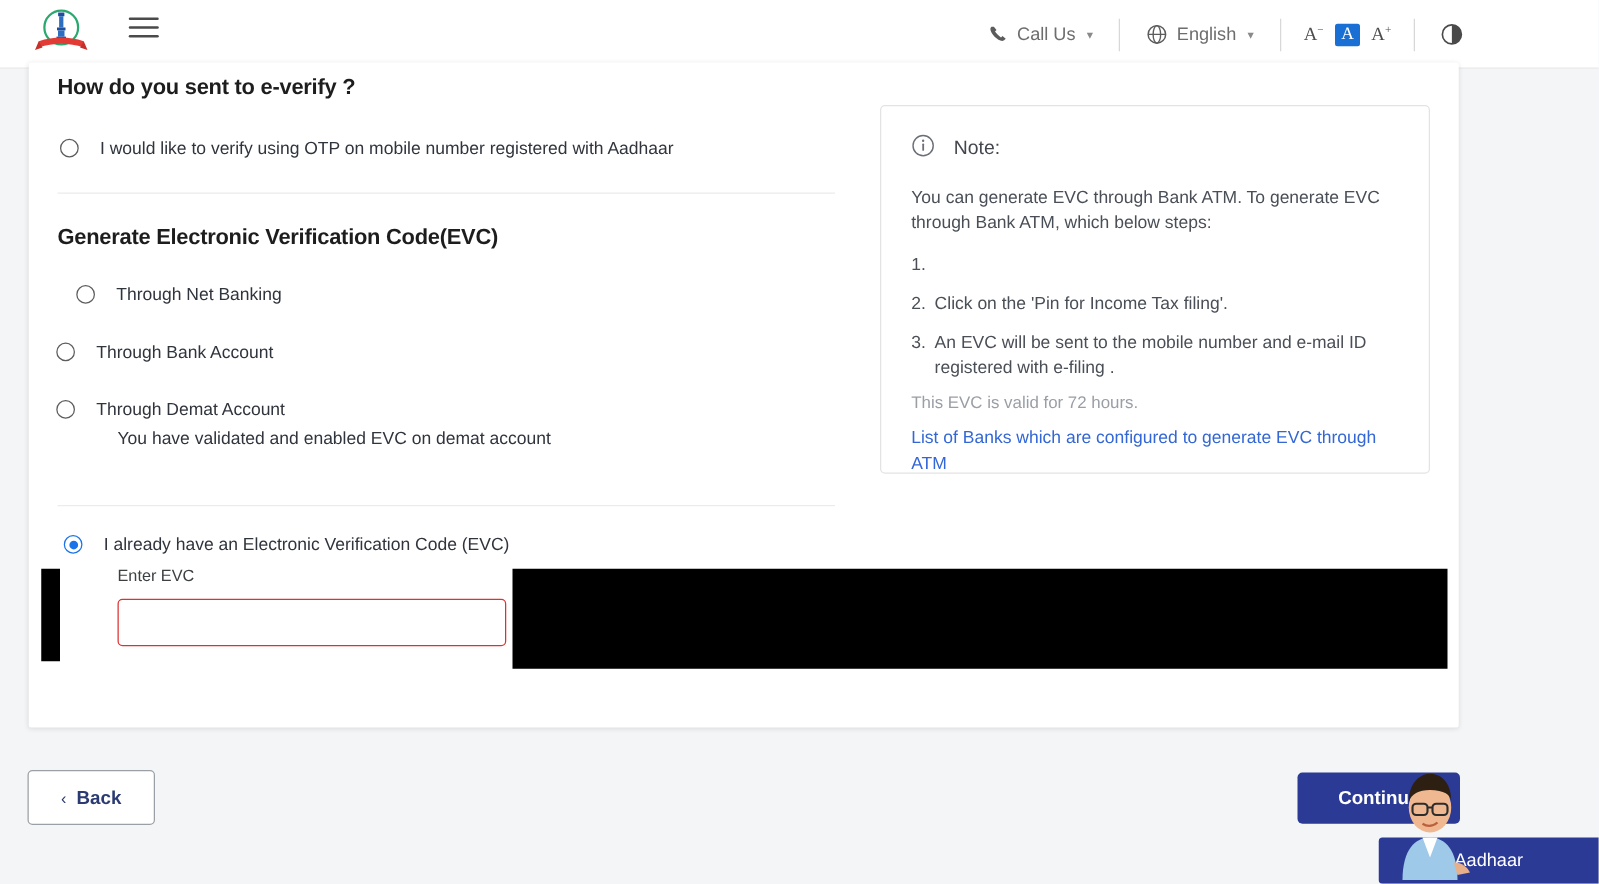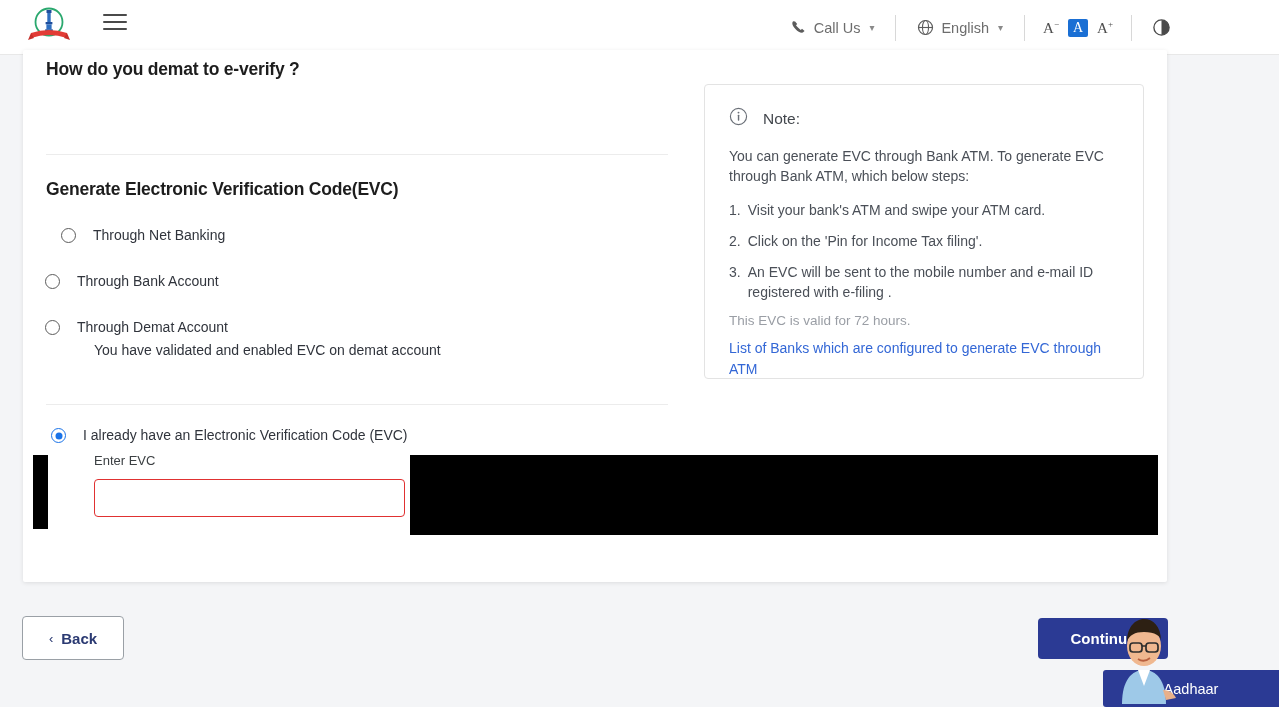--- a/index.html
+++ b/index.html
@@ -255,22 +255,26 @@
           <path d="M10 2 A8 8 0 0 1 10 18 Z" fill="#4a4a4a"></path>
         </svg>
       </div>
 
     </div>
   </div>
 
   <div class="card">
     <div class="card-inner">
 
-      <div class="h-title" id="title-everify">How do you demat to e-verify ?</div>
-
+      <div class="h-title" id="title-everify">How do you sent to e-verify ?</div>
+
+      <div class="radio-row" id="r-aadhaar">
+        <span class="radio"></span>
+        <span class="radio-label">I would like to verify using OTP on mobile number registered with Aadhaar</span>
+      </div>
 
       <div class="divider" id="div1"></div>
 
       <div class="h-title" id="title-evc">Generate Electronic Verification Code(EVC)</div>
 
       <div class="radio-row" id="r-netbank">
         <span class="radio"></span>
         <span class="radio-label">Through Net Banking</span>
       </div>
 
@@ -306,21 +310,20 @@
               <circle cx="10" cy="5.9" r="1" fill="#6b7078"></circle>
               <rect x="9.3" y="8.2" width="1.5" height="6.2" rx="0.6" fill="#6b7078"></rect>
             </svg>
           </span>
           <span class="note-title">Note:</span>
         </div>
         <div class="note-body">You can generate EVC through Bank ATM. To generate EVC through Bank ATM, which below steps:</div>
         <ul class="note-steps">
           <li>
             <span class="step-num">1.</span>
-            <span>Visit your bank's ATM and swipe your ATM card.</span>
           </li>
           <li>
             <span class="step-num">2.</span>
             <span>Click on the 'Pin for Income Tax filing'.</span>
           </li>
           <li>
             <span class="step-num">3.</span>
             <span>An EVC will be sent to the mobile number and e-mail ID registered with e-filing .</span>
           </li>
         </ul>

